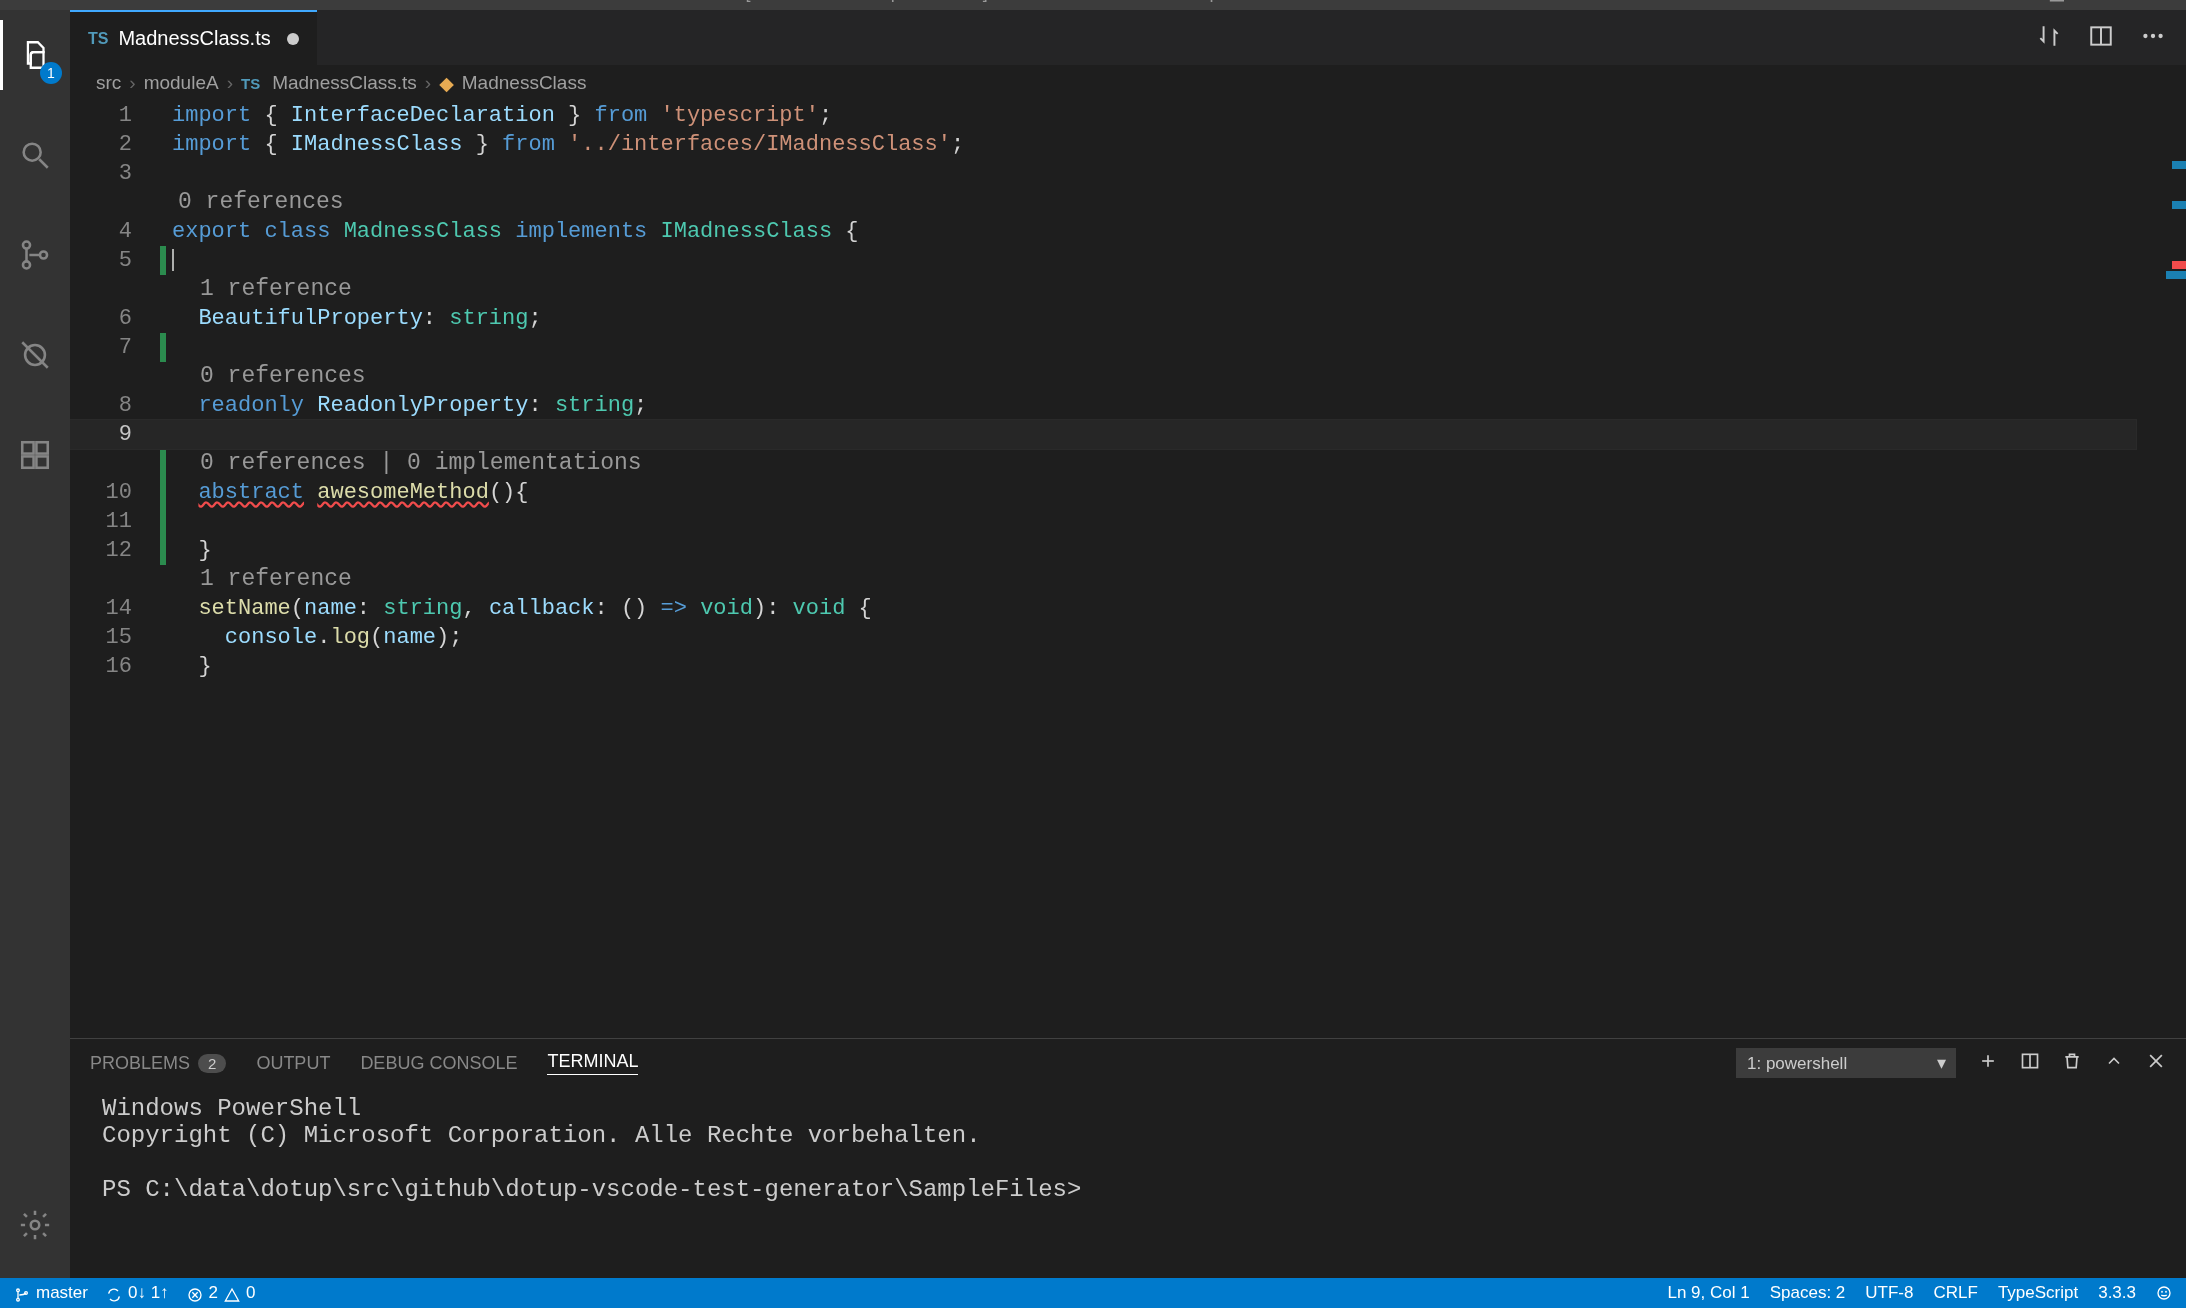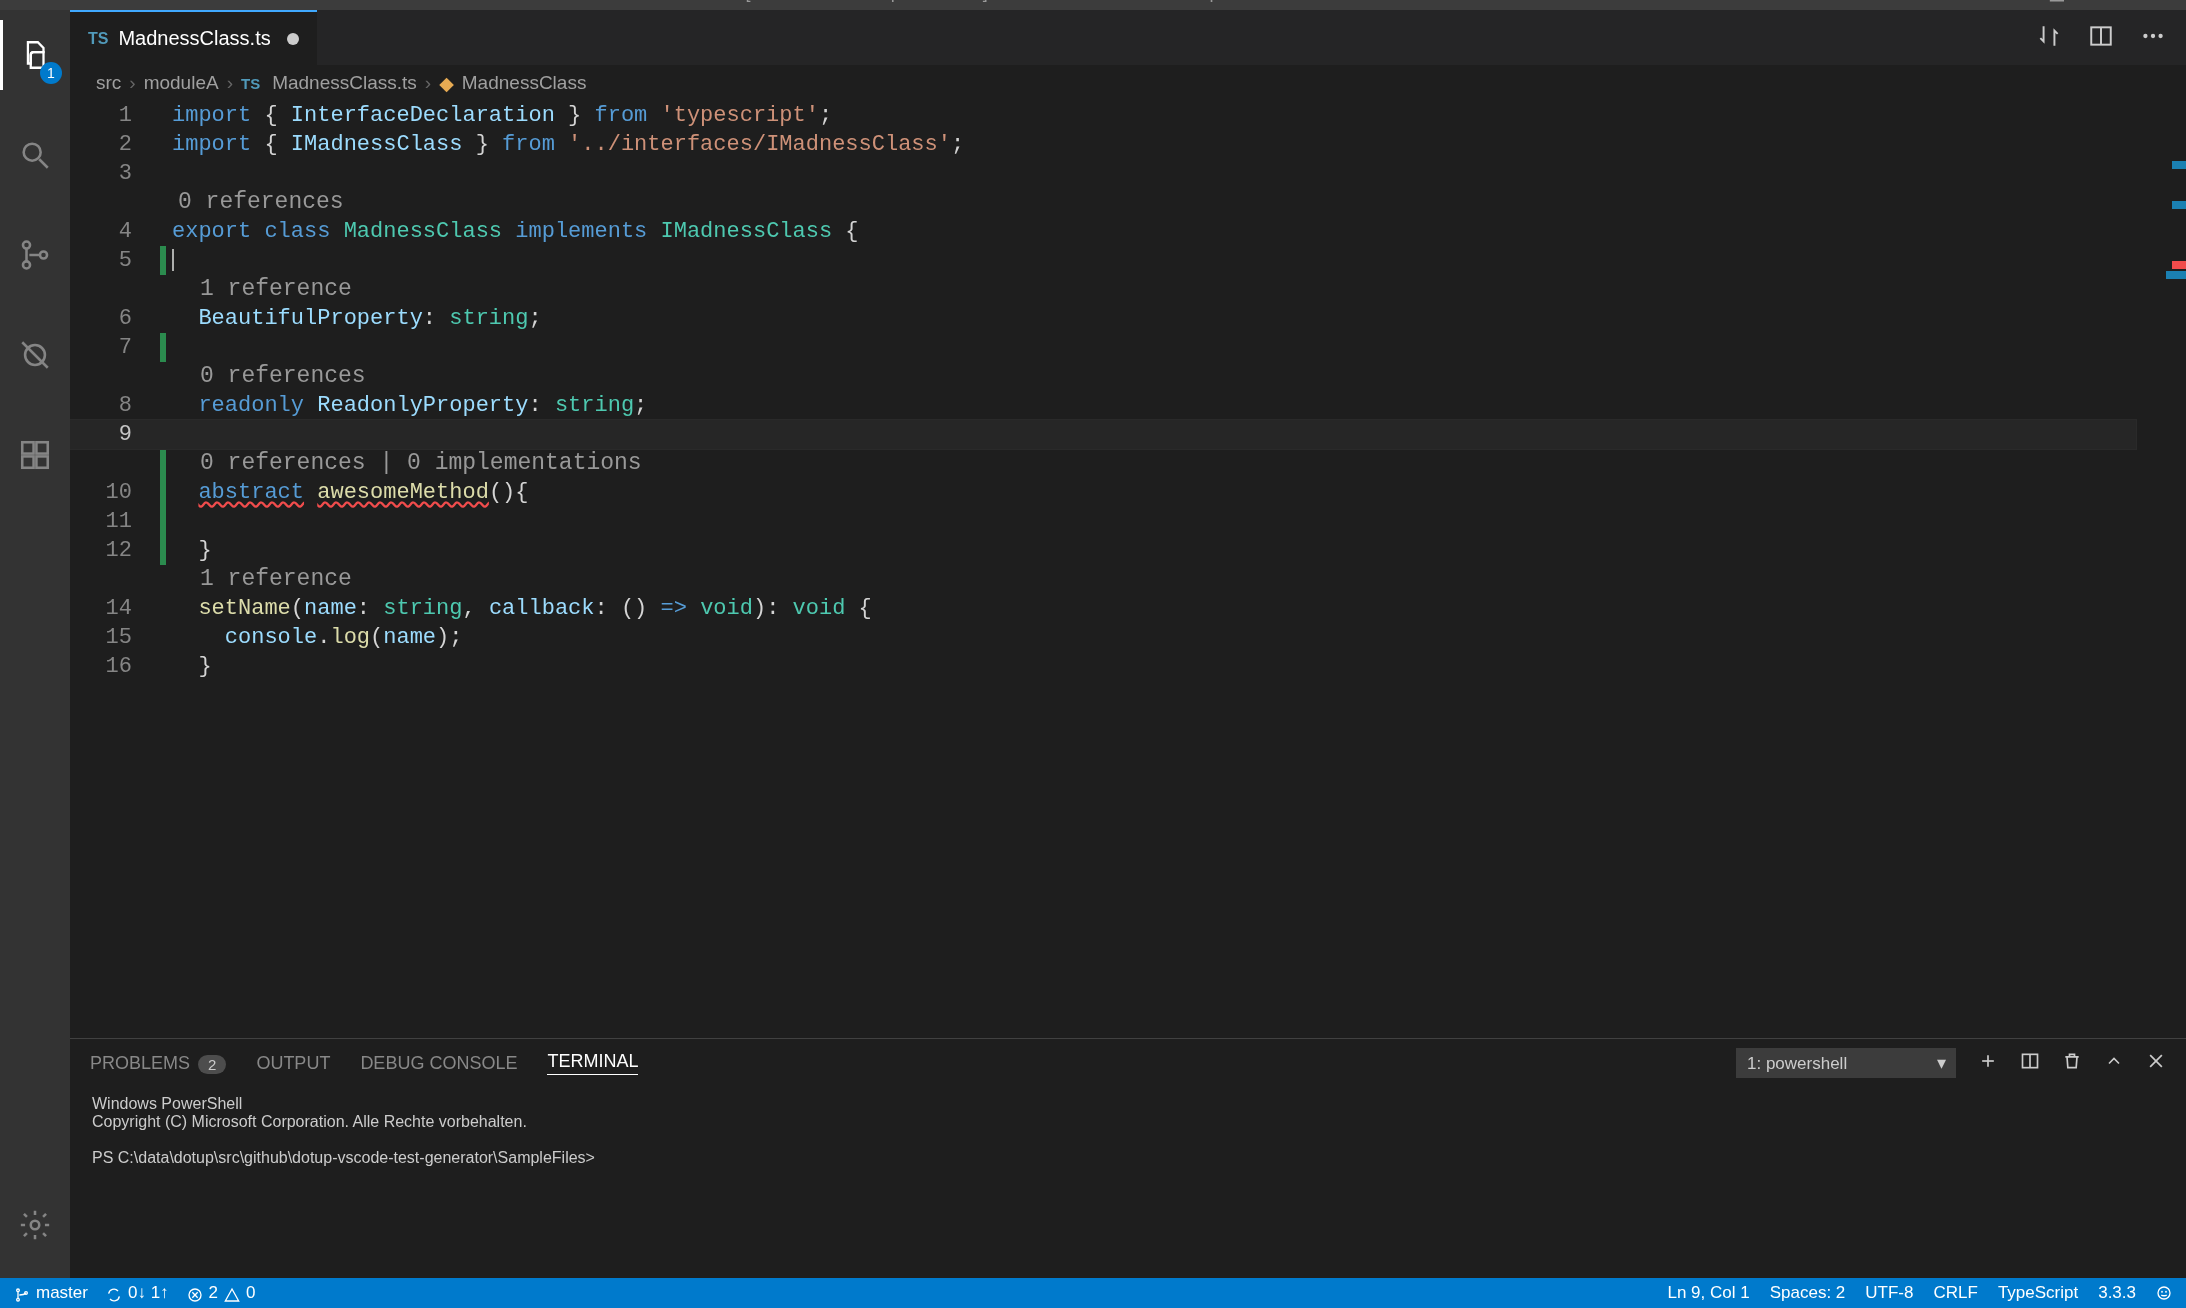--- a/index.html
+++ b/index.html
@@ -186,43 +186,44 @@
     display:flex; flex-direction:column;
   }
   .panel-tabs {
     display:flex; align-items:center;
     height: 48px;
     padding: 0 20px;
     gap: 30px;
     font-size: 18px;
     color:#888;
   }
-  .panel-tab { display:flex; align-items:flex-end; gap:8px; cursor:pointer; }
+  .panel-tab { display:flex; align-items:center; gap:8px; cursor:pointer; }
   .panel-tab.active { color:#fff; border-bottom:1px solid #fff; padding-bottom:2px;}
   .panel-count {
     background:#4d4d4d; color:#ccc; border-radius:12px;
     padding: 1px 10px; font-size:15px;
   }
   .panel-tab-actions { margin-left:auto; display:flex; align-items:center; gap:22px; color:#ccc;}
   .panel-select {
     background: var(--dropdown); color:#ccc;
     border:1px solid #3c3c3c; height:30px;
     font-size:17px; padding: 2px 28px 2px 10px;
     appearance:none; position:relative;
     min-width: 220px;
   }
   .select-wrap { position:relative;padding-left:33px; }
   .select-wrap::after {
     content:"▾"; position:absolute; right:10px; top:4px; color:#ccc; pointer-events:none;
   }
   .panel-tab-actions svg { width:20px; height:20px; }
   .terminal-body {
     flex:1; padding: 8px 22px;
-    font-family: Liberation Sans, sans-serif; font-size:16px; color:#ccc;
+    font-family: Liberation Mono, monospace; font-size:24px; color:#ccc;
     white-space: pre;
+    margin-left: 10px;
   }
 
   
   .statusbar {
     height: 30px;
     background: var(--statusbar);
     color:#fff;
     display:flex; align-items:center;
     font-size:17px;
     padding: 0 14px;

